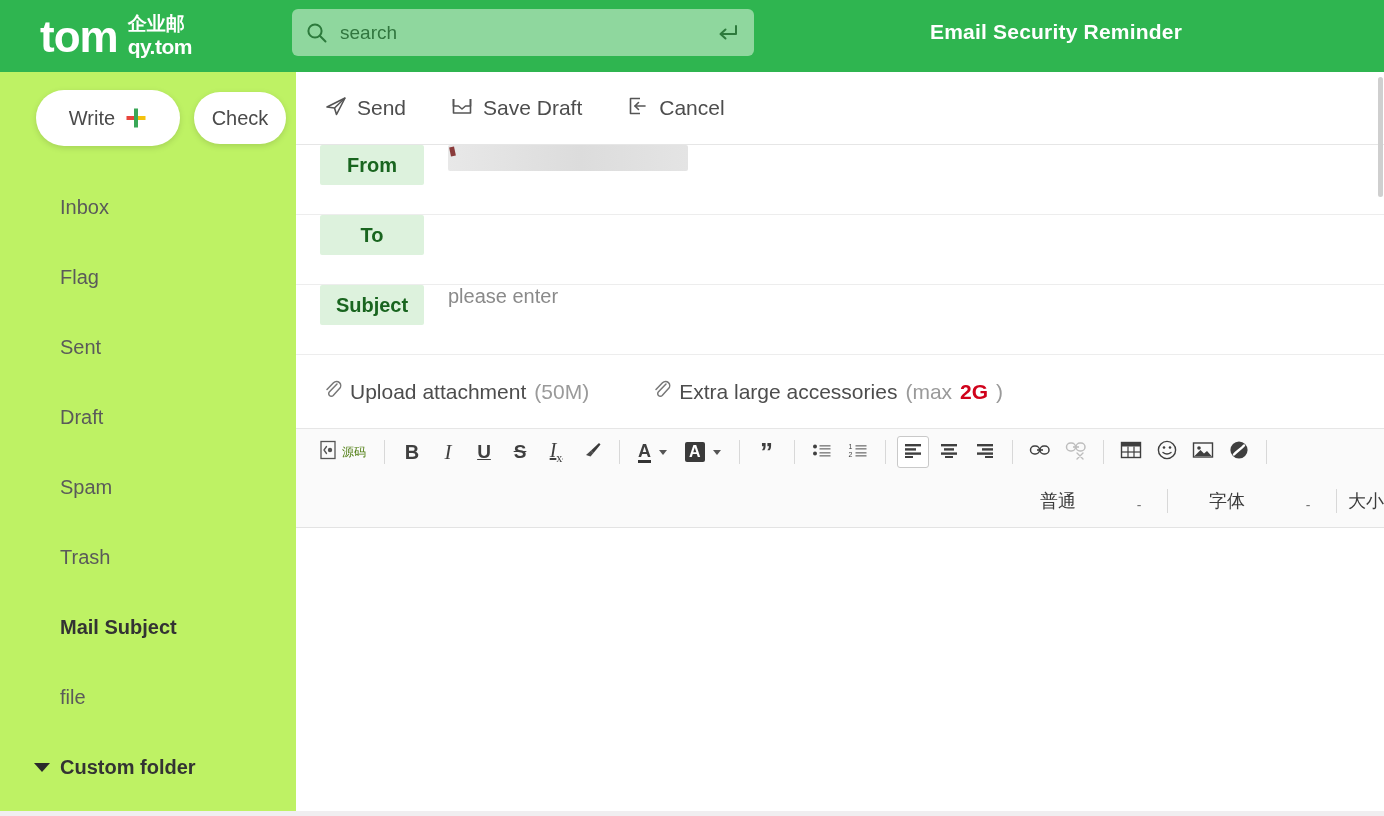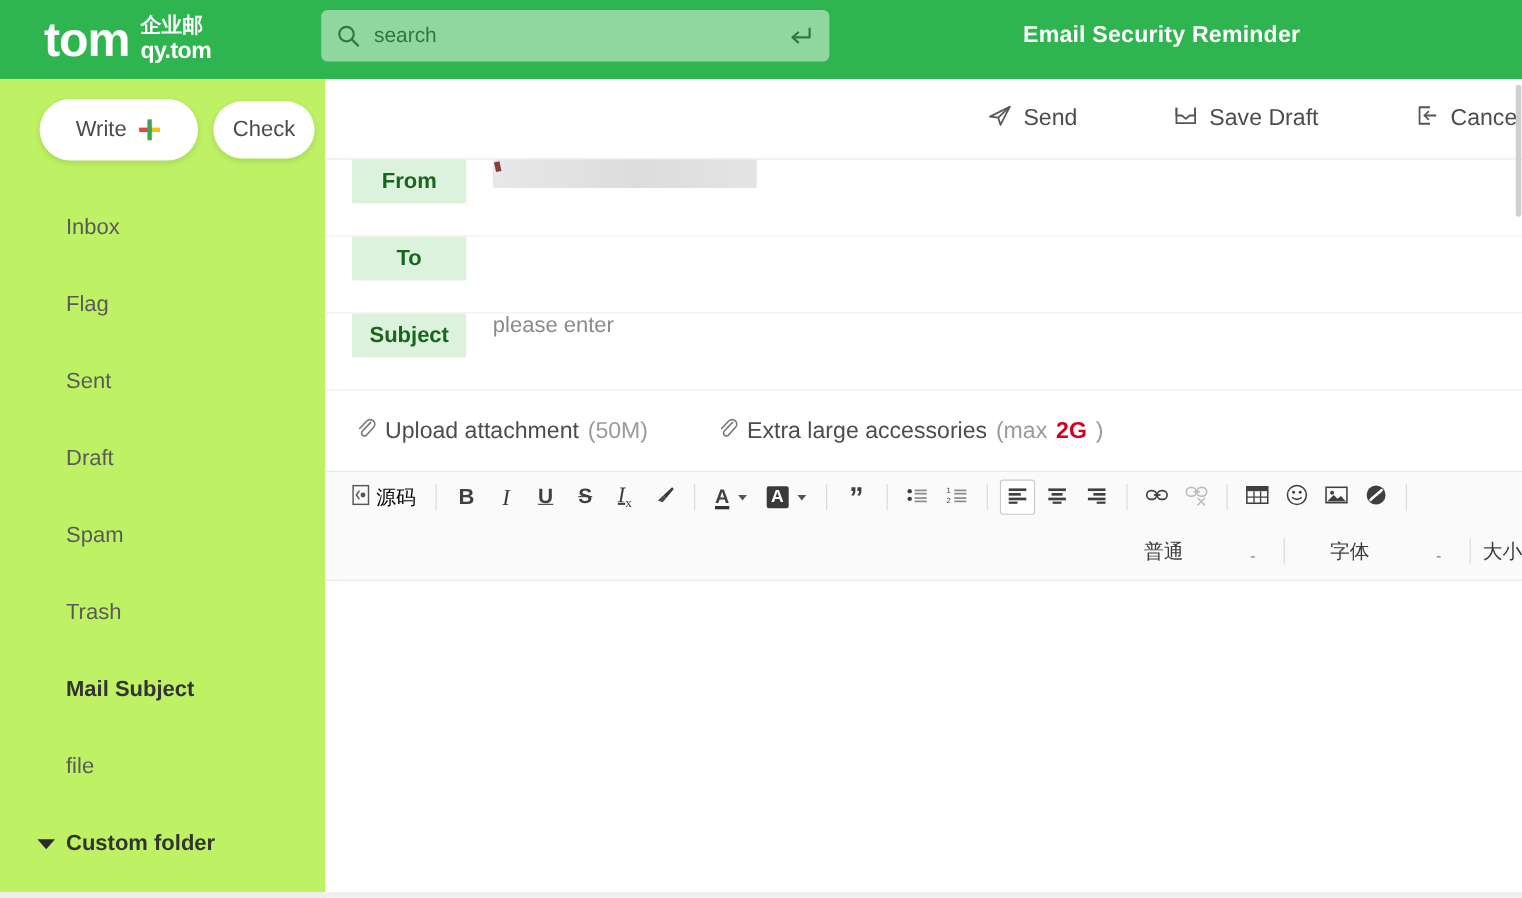--- a/index.html
+++ b/index.html
@@ -113,23 +113,22 @@
   
   .main {
     position: absolute; top: 72px; left: 296px;
     width: 1088px; height: 744px;
     background: #ffffff;
   }
   .action-bar {
     height: 72px;
     display: flex; align-items: center;
     padding-left: 28px;
-    gap: 87px;
+    gap: 44px;
     background: #ffffff;
-    justify-content: flex-end;
   }
   .action-btn {
     display: flex; align-items: center; gap: 9px;
     font-size: 21px; color: #4d4d4d;
     cursor: pointer; background: none; border: none;
     font-family: "Liberation Sans", sans-serif;
   }
 
   .compose-card {
     margin-left: 0px;
@@ -201,21 +200,21 @@
     border-radius: 3px;
     background: none;
     font-family: "Liberation Sans", sans-serif;
   }
   .tbtn.wide { min-width: auto; padding: 0 6px; gap: 5px; }
   .tbtn.active { border-color: #c9c9c9; background: #ffffff; }
   .tbtn.disabled { opacity: 0.32; }
   .sep {
     width: 1px; height: 24px; background: #d8d8d8; margin: 0 7px;
   }
-  .srccode { font-size: 18px; color: #000000; }
+  .srccode { font-size: 12px; color: #4d7c0f; }
   .b-ic { font-weight: bold; font-size: 20px; }
   .i-ic { font-style: italic; font-family: "Liberation Serif", serif; font-size: 21px; }
   .u-ic { text-decoration: underline; font-weight: bold; font-size: 19px; }
   .s-ic { text-decoration: line-through; font-weight: bold; font-size: 19px; }
   .ix-ic { font-style: italic; font-family: "Liberation Serif", serif; font-size: 20px; text-decoration: underline; }
   .ix-ic sub { font-style: normal; font-size: 12px; text-decoration: none; }
   .caret-sm {
     width: 0; height: 0; margin-left: 3px;
     border-left: 4px solid transparent;
     border-right: 4px solid transparent;

